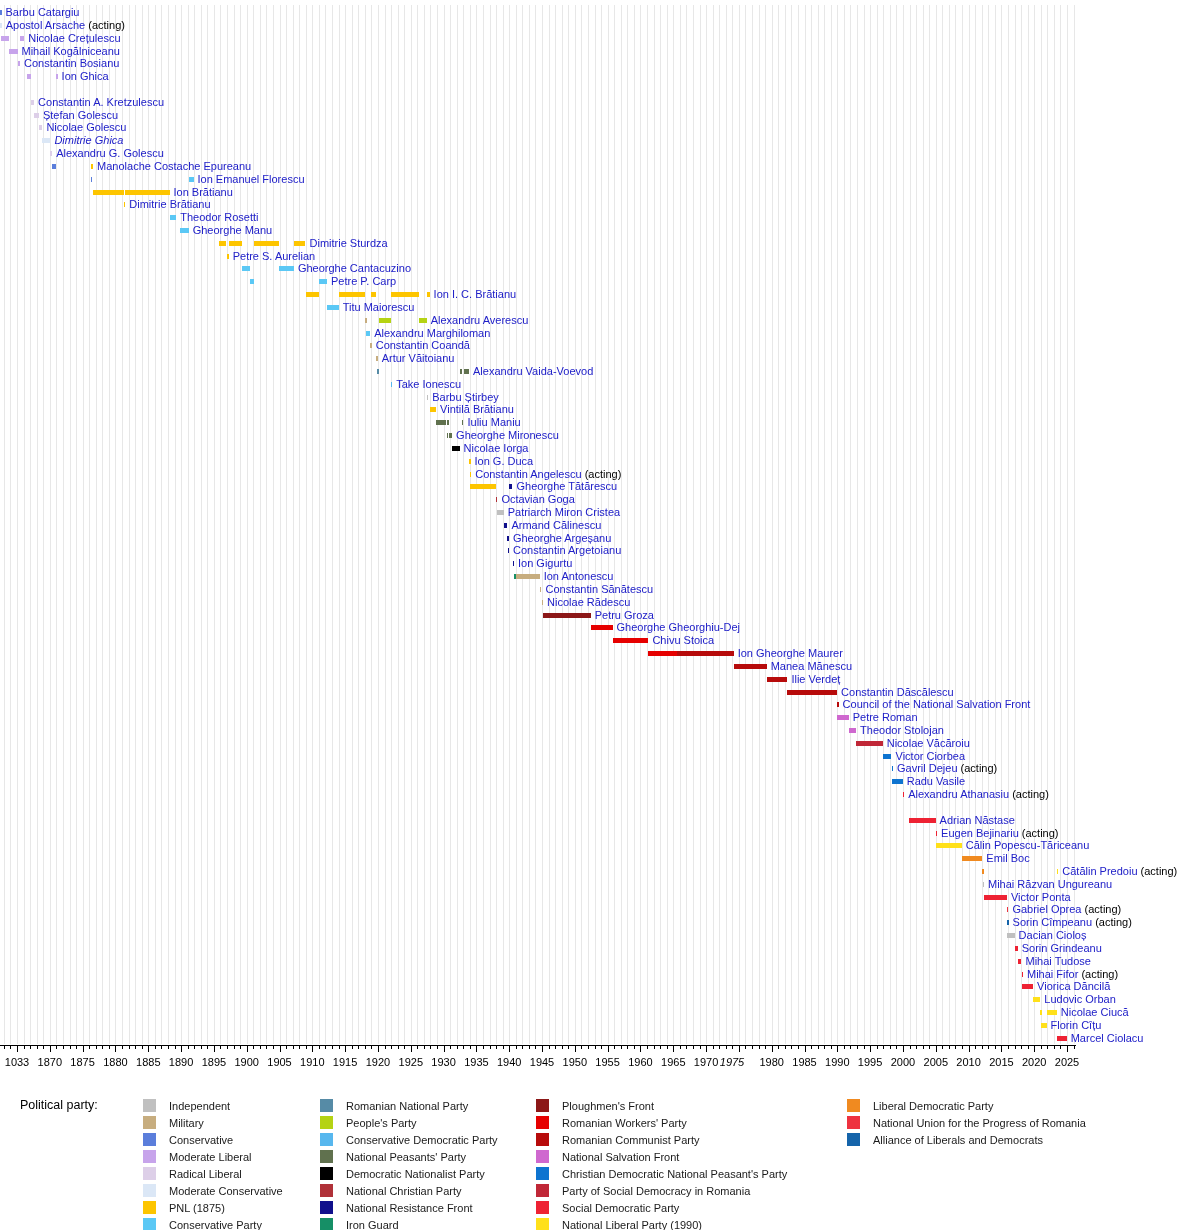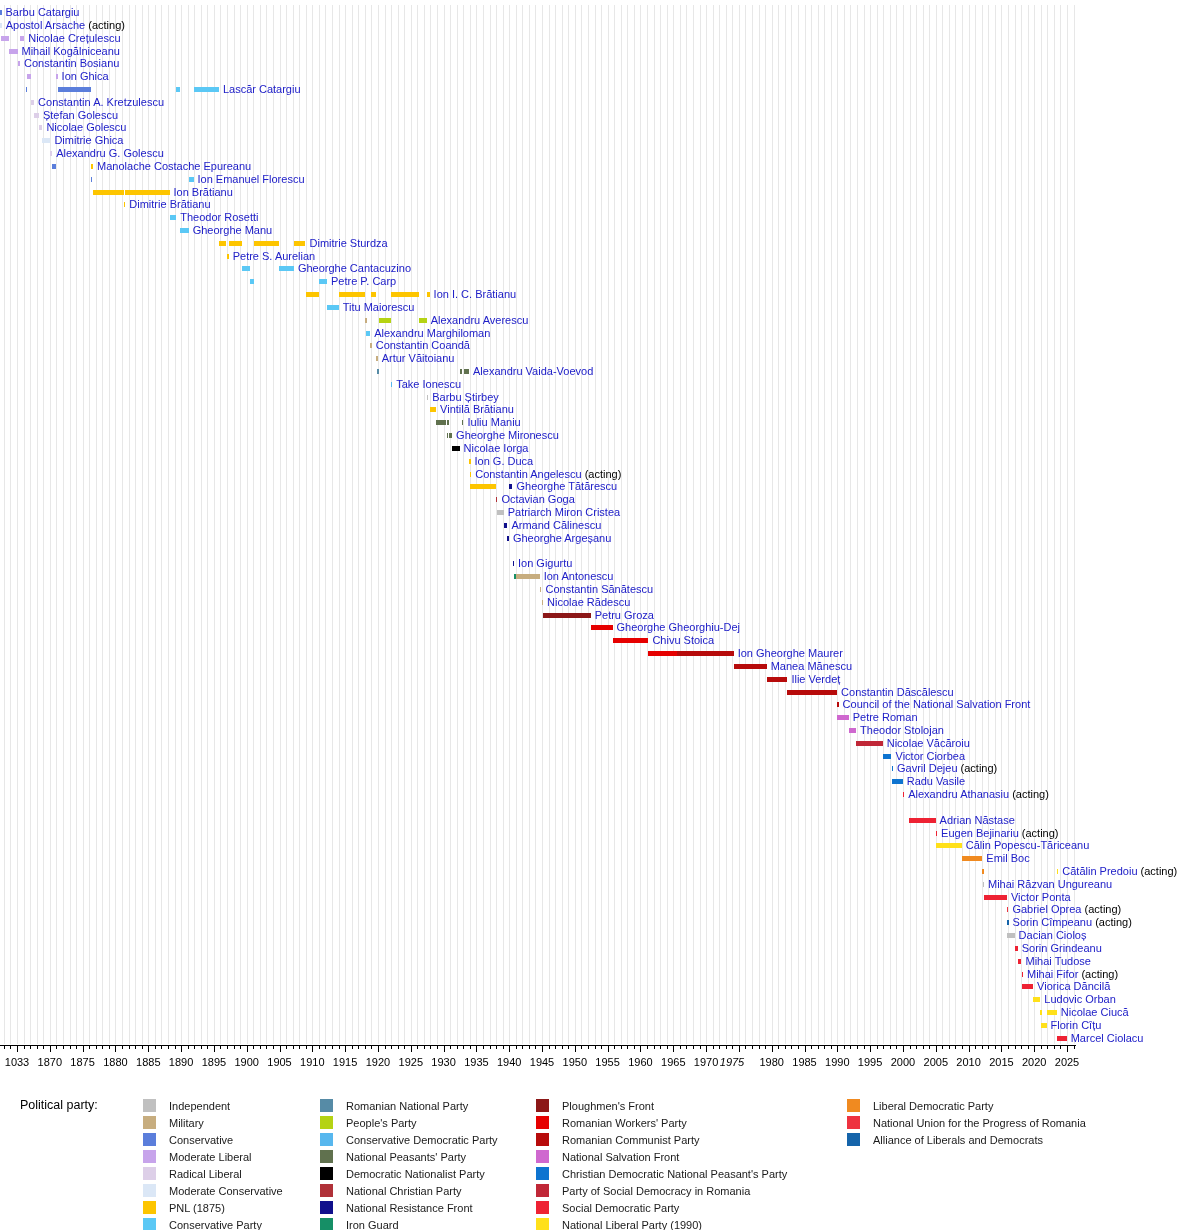--- a/index.html
+++ b/index.html
@@ -209,42 +209,35 @@
       </div>
       <div class="pm-row" style="top: 58.3px;">
         <div class="bar" style="left: 17.5px; width: 2.4px; top: 3px; background: rgb(199, 164, 235);"></div>
         <div class="pm-label" style="left: 24px; top: -1px;"><span>Constantin Bosianu</span></div>
       </div>
       <div class="pm-row" style="top: 71.1px;">
         <div class="bar" style="left: 27px; width: 4.3px; top: 3px; background: rgb(199, 164, 235);"></div>
         <div class="bar" style="left: 56px; width: 1.6px; top: 3px; background: rgb(199, 164, 235);"></div>
         <div class="pm-label" style="left: 61.6px; top: -1px;"><span>Ion Ghica</span></div>
       </div>
-      <div class="pm-row" style="top: 83.9px;">
-        <div class="bar" style="left: 25.9px; width: 1.5px; top: 3px; background: rgb(91, 126, 219);"></div>
-        <div class="bar" style="left: 57.6px; width: 33.2px; top: 3px; background: rgb(91, 126, 219);"></div>
-        <div class="bar" style="left: 176.2px; width: 3.9px; top: 3px; background: rgb(91, 200, 245);"></div>
-        <div class="bar" style="left: 193.5px; width: 25.3px; top: 3px; background: rgb(91, 200, 245);"></div>
-        <div class="pm-label" style="left: 222.9px; top: -1px;"><span>Lascăr Catargiu</span></div>
-      </div>
       <div class="pm-row" style="top: 96.7px;">
         <div class="bar" style="left: 31.2px; width: 2.8px; top: 3px; background: rgb(221, 207, 232);"></div>
         <div class="pm-label" style="left: 38.1px; top: -1px;"><span>Constantin A. Kretzulescu</span></div>
       </div>
       <div class="pm-row" style="top: 109.6px;">
         <div class="bar" style="left: 34.1px; width: 4.8px; top: 3px; background: rgb(221, 207, 232);"></div>
         <div class="pm-label" style="left: 42.9px; top: -1px;"><span>Ștefan Golescu</span></div>
       </div>
       <div class="pm-row" style="top: 122.4px;">
         <div class="bar" style="left: 38.9px; width: 3.5px; top: 3px; background: rgb(221, 207, 232);"></div>
         <div class="pm-label" style="left: 46.4px; top: -1px;"><span>Nicolae Golescu</span></div>
       </div>
       <div class="pm-row" style="top: 135.2px;">
         <div class="bar" style="left: 42.4px; width: 8px; top: 3px; background: rgb(219, 231, 246);"></div>
-        <div class="pm-label" style="left: 54.4px; top: -1px;"><span>Dimitrie Ghica</span></div>
+        <div class="pm-label" style="left: 54.4px; top: -1px; font-style: italic;"><span>Dimitrie Ghica</span></div>
       </div>
       <div class="pm-row" style="top: 148px;">
         <div class="bar" style="left: 50.4px; width: 1.8px; top: 3px; background: rgb(221, 207, 232);"></div>
         <div class="pm-label" style="left: 56.2px; top: -1px;"><span>Alexandru G. Golescu</span></div>
       </div>
       <div class="pm-row" style="top: 160.8px;">
         <div class="bar" style="left: 52.2px; width: 3.9px; top: 3px; background: rgb(91, 126, 219);"></div>
         <div class="bar" style="left: 91.3px; width: 1.8px; top: 3px; background: rgb(253, 197, 0);"></div>
         <div class="pm-label" style="left: 97.1px; top: -1px;"><span>Manolache Costache Epureanu</span></div>
       </div>
@@ -375,20 +368,24 @@
         <div class="bar" style="left: 496.7px; width: 7px; top: 3px; background: rgb(192, 192, 192);"></div>
         <div class="pm-label" style="left: 507.7px; top: -1px;"><span>Patriarch Miron Cristea</span></div>
       </div>
       <div class="pm-row" style="top: 519.8px;">
         <div class="bar" style="left: 503.7px; width: 3.6px; top: 3px; background: rgb(16, 16, 140);"></div>
         <div class="pm-label" style="left: 511.4px; top: -1px;"><span>Armand Călinescu</span></div>
       </div>
       <div class="pm-row" style="top: 532.6px;">
         <div class="bar" style="left: 507.4px; width: 1.5px; top: 3px; background: rgb(16, 16, 140);"></div>
         <div class="pm-label" style="left: 512.9px; top: -1px;"><span>Gheorghe Argeșanu</span></div>
+      </div>
+      <div class="pm-row" style="top: 545.4px;">
+        <div class="bar" style="left: 507.5px; width: 1.5px; top: 3px; background: rgb(16, 16, 140);"></div>
+        <div class="pm-label" style="left: 513px; top: -1px;"><span>Constantin Argetoianu</span></div>
       </div>
       <div class="pm-row" style="top: 558.3px;">
         <div class="bar" style="left: 512.5px; width: 1.5px; top: 3px; background: rgb(16, 16, 140);"></div>
         <div class="pm-label" style="left: 518px; top: -1px;"><span>Ion Gigurtu</span></div>
       </div>
       <div class="pm-row" style="top: 571.1px;">
         <div class="bar" style="left: 513.6px; width: 2.6px; top: 3px; background: rgb(22, 143, 102);"></div>
         <div class="bar" style="left: 516.2px; width: 23.5px; top: 3px; background: rgb(199, 173, 127);"></div>
         <div class="pm-label" style="left: 543.7px; top: -1px;"><span>Ion Antonescu</span></div>
       </div>

